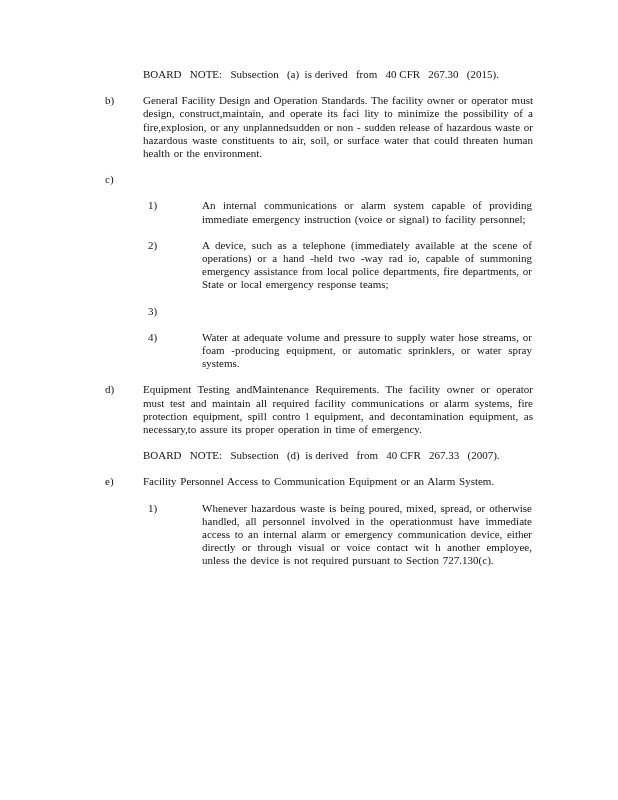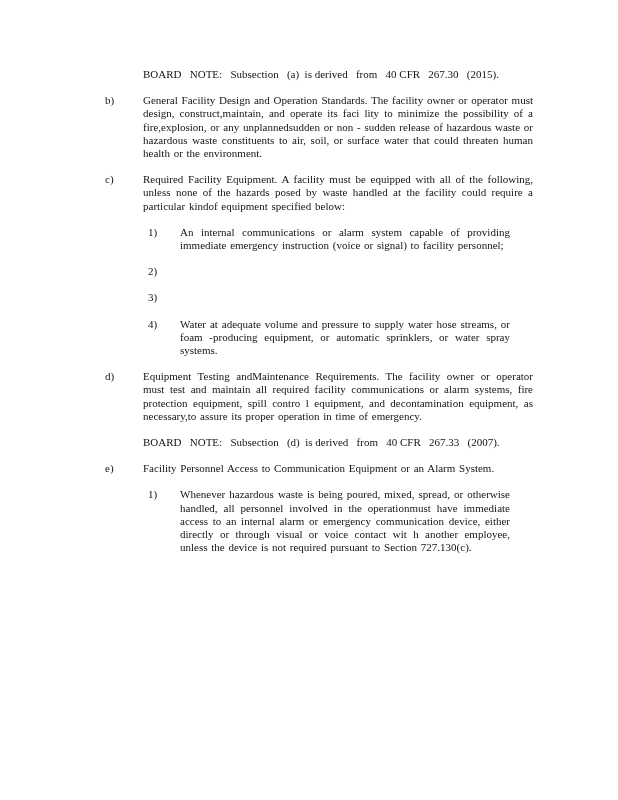--- a/index.html
+++ b/index.html
@@ -50,42 +50,43 @@
     padding-left: 148px;
   }
   .item > .lbl {
     flex: none;
     width: 32px;
   }
   .item > .body {
     width: 330px;
     text-align: justify;
     word-spacing: 1px;
+    margin-left: 22px;
   }
 </style>
 </head>
 <body>
 
 <div class="page">
   <div class="content">
       <div class="block note">BOARD   NOTE:   Subsection   (a)  is derived   from   40 CFR   267.30   (2015).</div>
       <div class="block section">
     <div class="lbl">b)</div>
     <div class="body">General Facility Design and Operation Standards. The facility owner or operator must design, construct,maintain, and operate its faci lity to minimize the possibility of a fire,explosion, or any unplannedsudden or non - sudden release of hazardous waste or hazardous waste constituents to air, soil, or surface water that could threaten human health or the environment.</div>
   </div>
       <div class="block section">
     <div class="lbl">c)</div>
-    <div class="body">Required Facility Equipment. A facility must be equipped with all of the following, unless none of the hazards posed by waste handled at the facility could require a particular kindof equipment specified below:</div>
   </div>
       <div class="block item">
     <div class="lbl">1)</div>
     <div class="body">An internal communications or alarm system capable of providing immediate emergency instruction (voice or signal) to facility personnel;</div>
   </div>
       <div class="block item">
     <div class="lbl">2)</div>
+    <div class="body">A device, such as a telephone (immediately available at the scene of operations) or a hand -held two -way rad io, capable of summoning emergency assistance from local police departments, fire departments, or State or local emergency response teams;</div>
   </div>
       <div class="block item">
     <div class="lbl">3)</div>
   </div>
       <div class="block item">
     <div class="lbl">4)</div>
     <div class="body">Water at adequate volume and pressure to supply water hose streams, or foam -producing equipment, or automatic sprinklers, or water spray systems.</div>
   </div>
       <div class="block section">
     <div class="lbl">d)</div>

